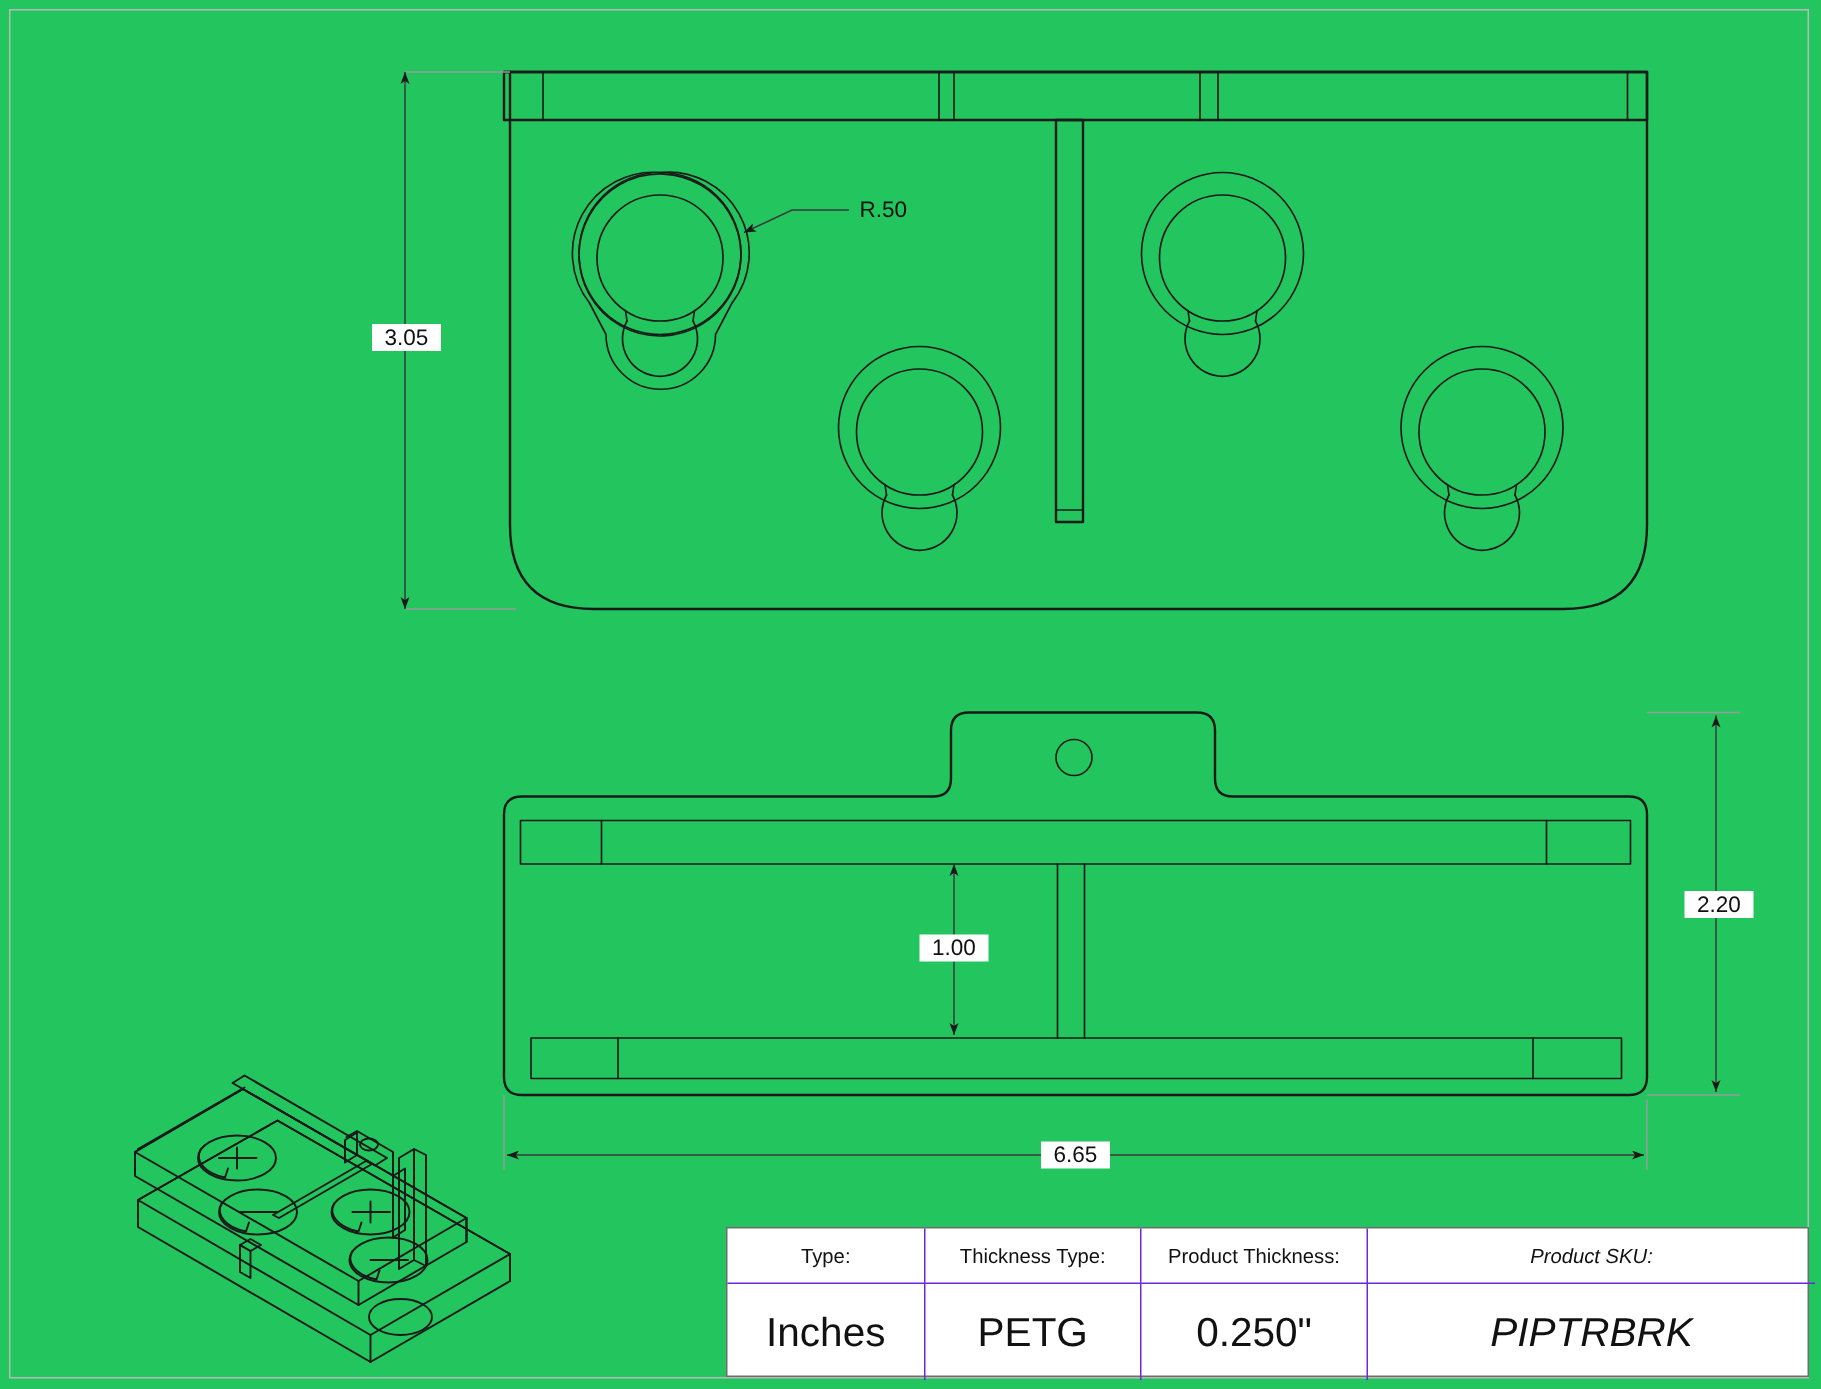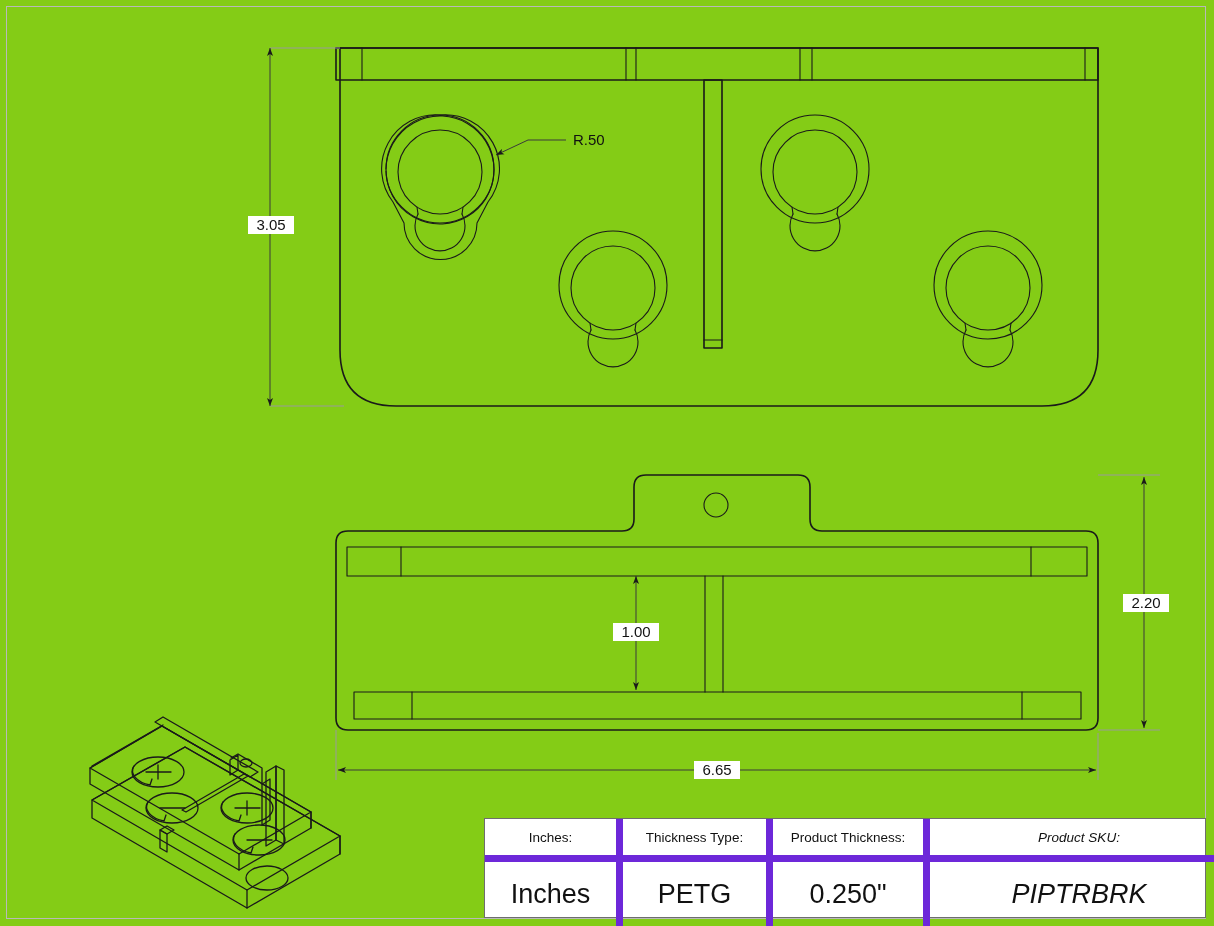--- a/index.html
+++ b/index.html
@@ -4,21 +4,21 @@
 <style>
   html, body {
     margin: 0;
     padding: 0;
     background: #ffffff;
   }
   #sheet {
     position: relative;
     width: 1214px;
     height: 926px;
-    background: #84cc16;
+    background: #22c55e;
     font-family: "Liberation Sans", sans-serif;
     overflow: hidden;
   }
   #sheet-border {
     position: absolute;
     left: 6px;
     top: 6px;
     width: 1200px;
     height: 913px;
     border: 1px solid #b9b9b9;
@@ -89,21 +89,21 @@
     border-collapse: collapse;
     background: #ffffff;
   }
   #title-block table {
     width: 100%;
     height: 100%;
     border-collapse: collapse;
     table-layout: fixed;
   }
   #title-block th, #title-block td {
-    border: 7px solid #6d28d9;
+    border: 1px solid #6d28d9;
     text-align: center;
     vertical-align: middle;
     padding: 0;
     font-weight: normal;
   }
   #title-block thead th {
     height: 36px;
     font-size: 13.5px;
     color: #111111;
     border-top: none;
@@ -325,21 +325,21 @@
 
       <path class="iso" d="M 262,784 L 270,779 L 270,820 L 262,825 Z"></path>
     </g>
 
   </svg>
 
   <div id="title-block">
     <table>
       <thead>
         <tr>
-          <th class="col-units">Inches:</th>
+          <th class="col-units">Type:</th>
           <th class="col-mat">Thickness Type:</th>
           <th class="col-thk">Product Thickness:</th>
           <th class="col-sku">Product SKU:</th>
         </tr>
       </thead>
       <tbody>
         <tr>
           <td class="col-units">Inches</td>
           <td class="col-mat">PETG</td>
           <td class="col-thk">0.250"</td>

